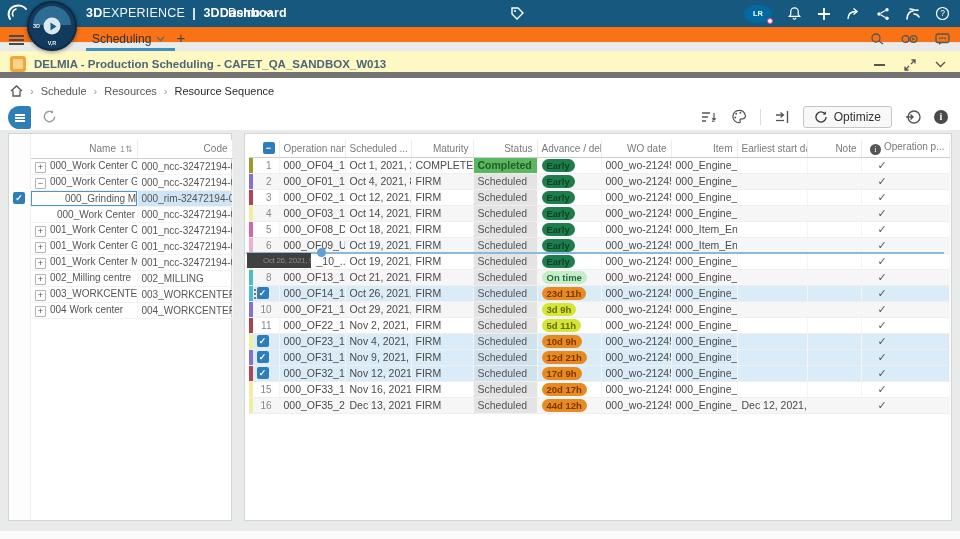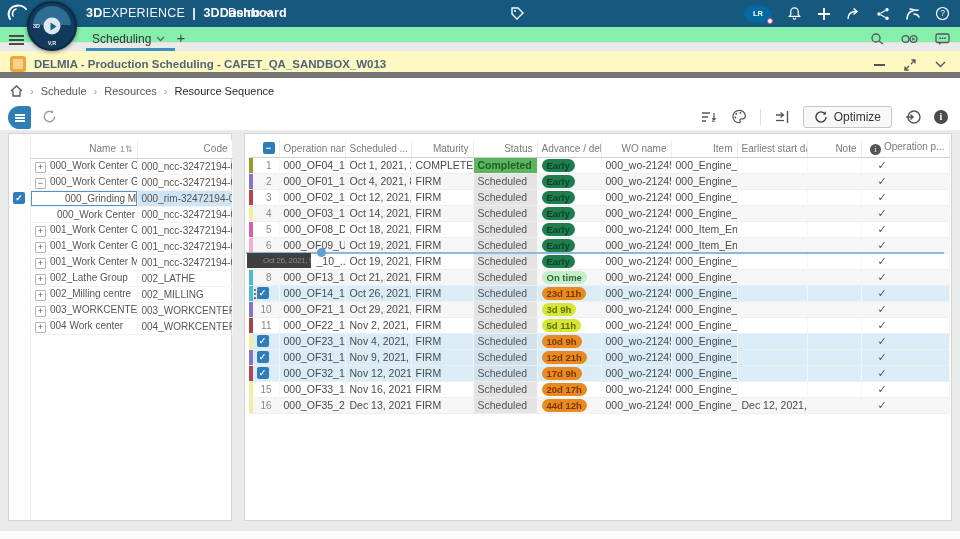--- a/index.html
+++ b/index.html
@@ -23,21 +23,21 @@
   .compass{position:absolute;left:27px;top:1px;width:50px;height:50px;border-radius:50%;background:#123a5c;border:2px solid #0c2b46;box-shadow:0 1px 4px rgba(0,0,0,.45);z-index:40}
   .compass .half{position:absolute;left:4px;top:3px;width:38px;height:19px;border-radius:20px 20px 0 0;background:#2d6d94}
   .compass .play{position:absolute;left:50%;top:50%;transform:translate(-50%,-50%);width:17px;height:17px;border-radius:50%;background:#dce8ef;display:flex;align-items:center;justify-content:center}
   .compass .play i{display:block;width:0;height:0;border-left:6px solid #1d5e86;border-top:4px solid transparent;border-bottom:4px solid transparent;margin-left:2px}
   .compass .lab{position:absolute;color:#e8f1f6;font-size:5.5px;font-weight:bold}
   .compass .lab.l{left:4px;top:20px}
   .compass .lab.b{left:50%;transform:translateX(-50%);bottom:3px}
   .logo{position:absolute;left:6px;top:3px}
 
   
-  .tabbar{position:absolute;left:0;top:27px;width:960px;height:16px;background:#86efac;border-bottom:1px solid #e2e2e2;z-index:10}
+  .tabbar{position:absolute;left:0;top:27px;width:960px;height:16px;background:#f97316;border-bottom:1px solid #e2e2e2;z-index:10}
   .burger{position:absolute;left:9px;top:8px;width:15px;height:2px;background:#4a4a4a;box-shadow:0 4px 0 #4a4a4a,0 8px 0 #4a4a4a}
   .tab{position:absolute;left:88px;top:0;height:24px;display:flex;align-items:center;gap:5px;font-size:12px;color:#333;padding:0 4px}
   .tab .ul{position:absolute;left:-2px;right:-6px;bottom:0;height:3px;background:#3c90c2}
   .newtab{position:absolute;left:172px;top:2px;font-size:15px;color:#444;width:18px;text-align:center}
   .tabicons{position:absolute;right:10px;top:0;height:24px;display:flex;align-items:center;gap:16px;color:#555}
 
   
   .appbar{position:absolute;left:0;top:51px;width:960px;height:27px;background:#fef9c3;border-bottom:6px solid #737373}
   .appicon{position:absolute;left:10px;top:5px;width:16px;height:16px;border-radius:3px;background:#f0a73a;overflow:hidden}
   .appicon::after{content:"";position:absolute;left:3px;top:3px;width:10px;height:10px;background:#fbd38a;border-radius:1px}
@@ -355,24 +355,20 @@
   </tr>
         <tr>
     <td class="namecell"><span class="expander">+</span><span>001_Work Center Gri...</span></td>
     <td class="codecell">001_ncc-32472194-000_0...</td>
   </tr>
         <tr>
     <td class="namecell"><span class="expander">+</span><span>001_Work Center Mach</span></td>
     <td class="codecell">001_ncc-32472194-000_0...</td>
   </tr>
         <tr>
-    <td class="namecell"><span class="expander">+</span><span>002_Lathe Group</span></td>
-    <td class="codecell">002_LATHE</td>
-  </tr>
-        <tr>
     <td class="namecell"><span class="expander">+</span><span>002_Milling centre</span></td>
     <td class="codecell">002_MILLING</td>
   </tr>
         <tr>
     <td class="namecell"><span class="expander">+</span><span>003_WORKCENTER1</span></td>
     <td class="codecell">003_WORKCENTER1</td>
   </tr>
         <tr>
     <td class="namecell"><span class="expander">+</span><span>004 Work center</span></td>
     <td class="codecell">004_WORKCENTER_Code</td>
@@ -397,21 +393,21 @@
         <col style="width:88px">
     </colgroup>
     <thead>
       <tr>
         <th><span class="cbx">−</span></th>
         <th>Operation name</th>
         <th><span>Scheduled ...</span></th>
         <th>Maturity</th>
         <th>Status</th>
         <th>Advance / delay</th>
-        <th>WO name</th>
+        <th>WO date</th>
         <th>Item</th>
         <th>Earliest start date</th>
         <th>Note</th>
         <th><span class="hdrinfo">i</span><span>Operation p...</span></th>
       </tr>
     </thead>
     <tbody id="grid-body">
         <tr>
     <td class="numcell">
       <span class="stripe" style="background: rgb(153, 155, 47);"></span>

